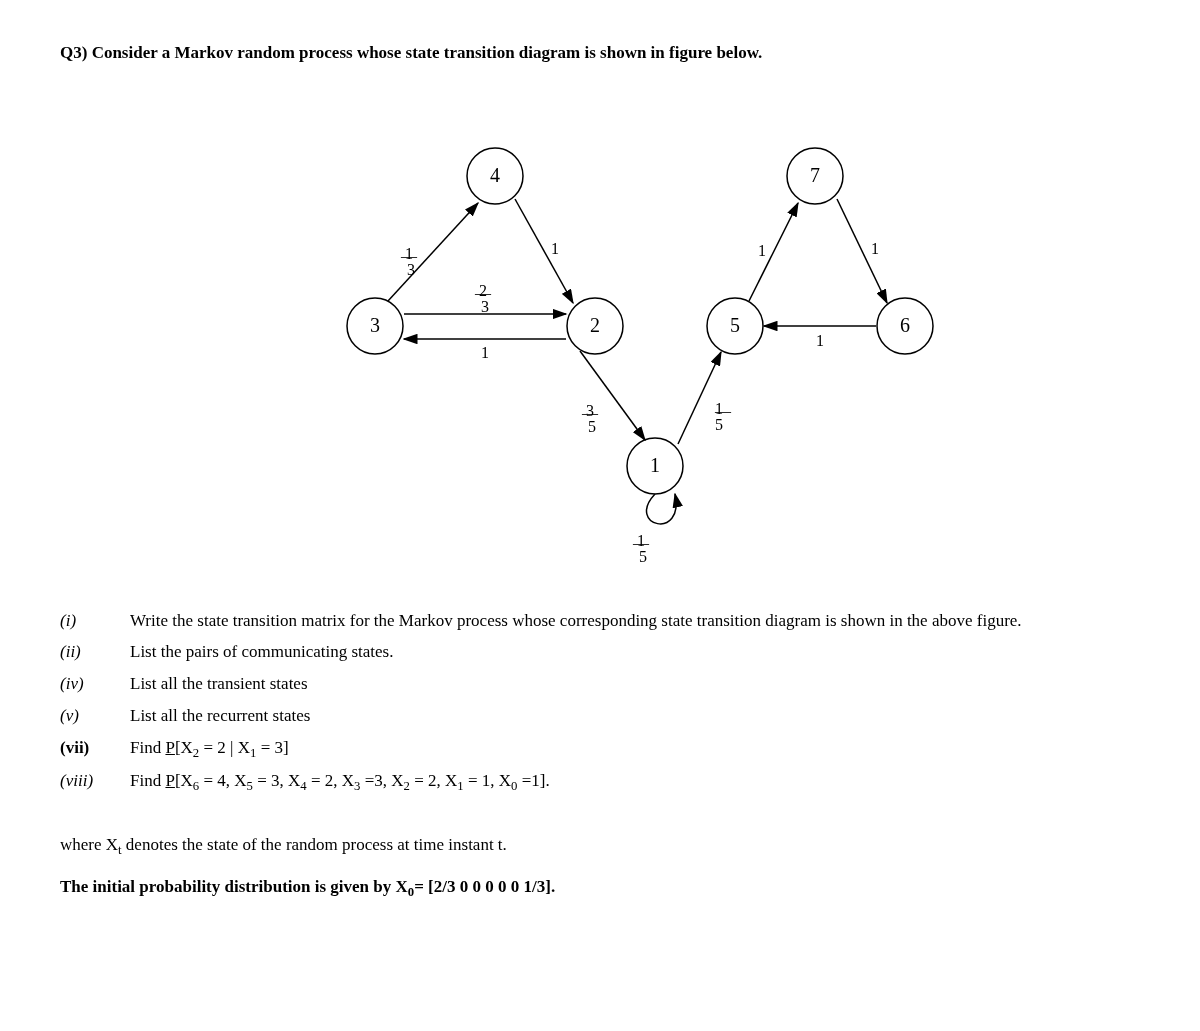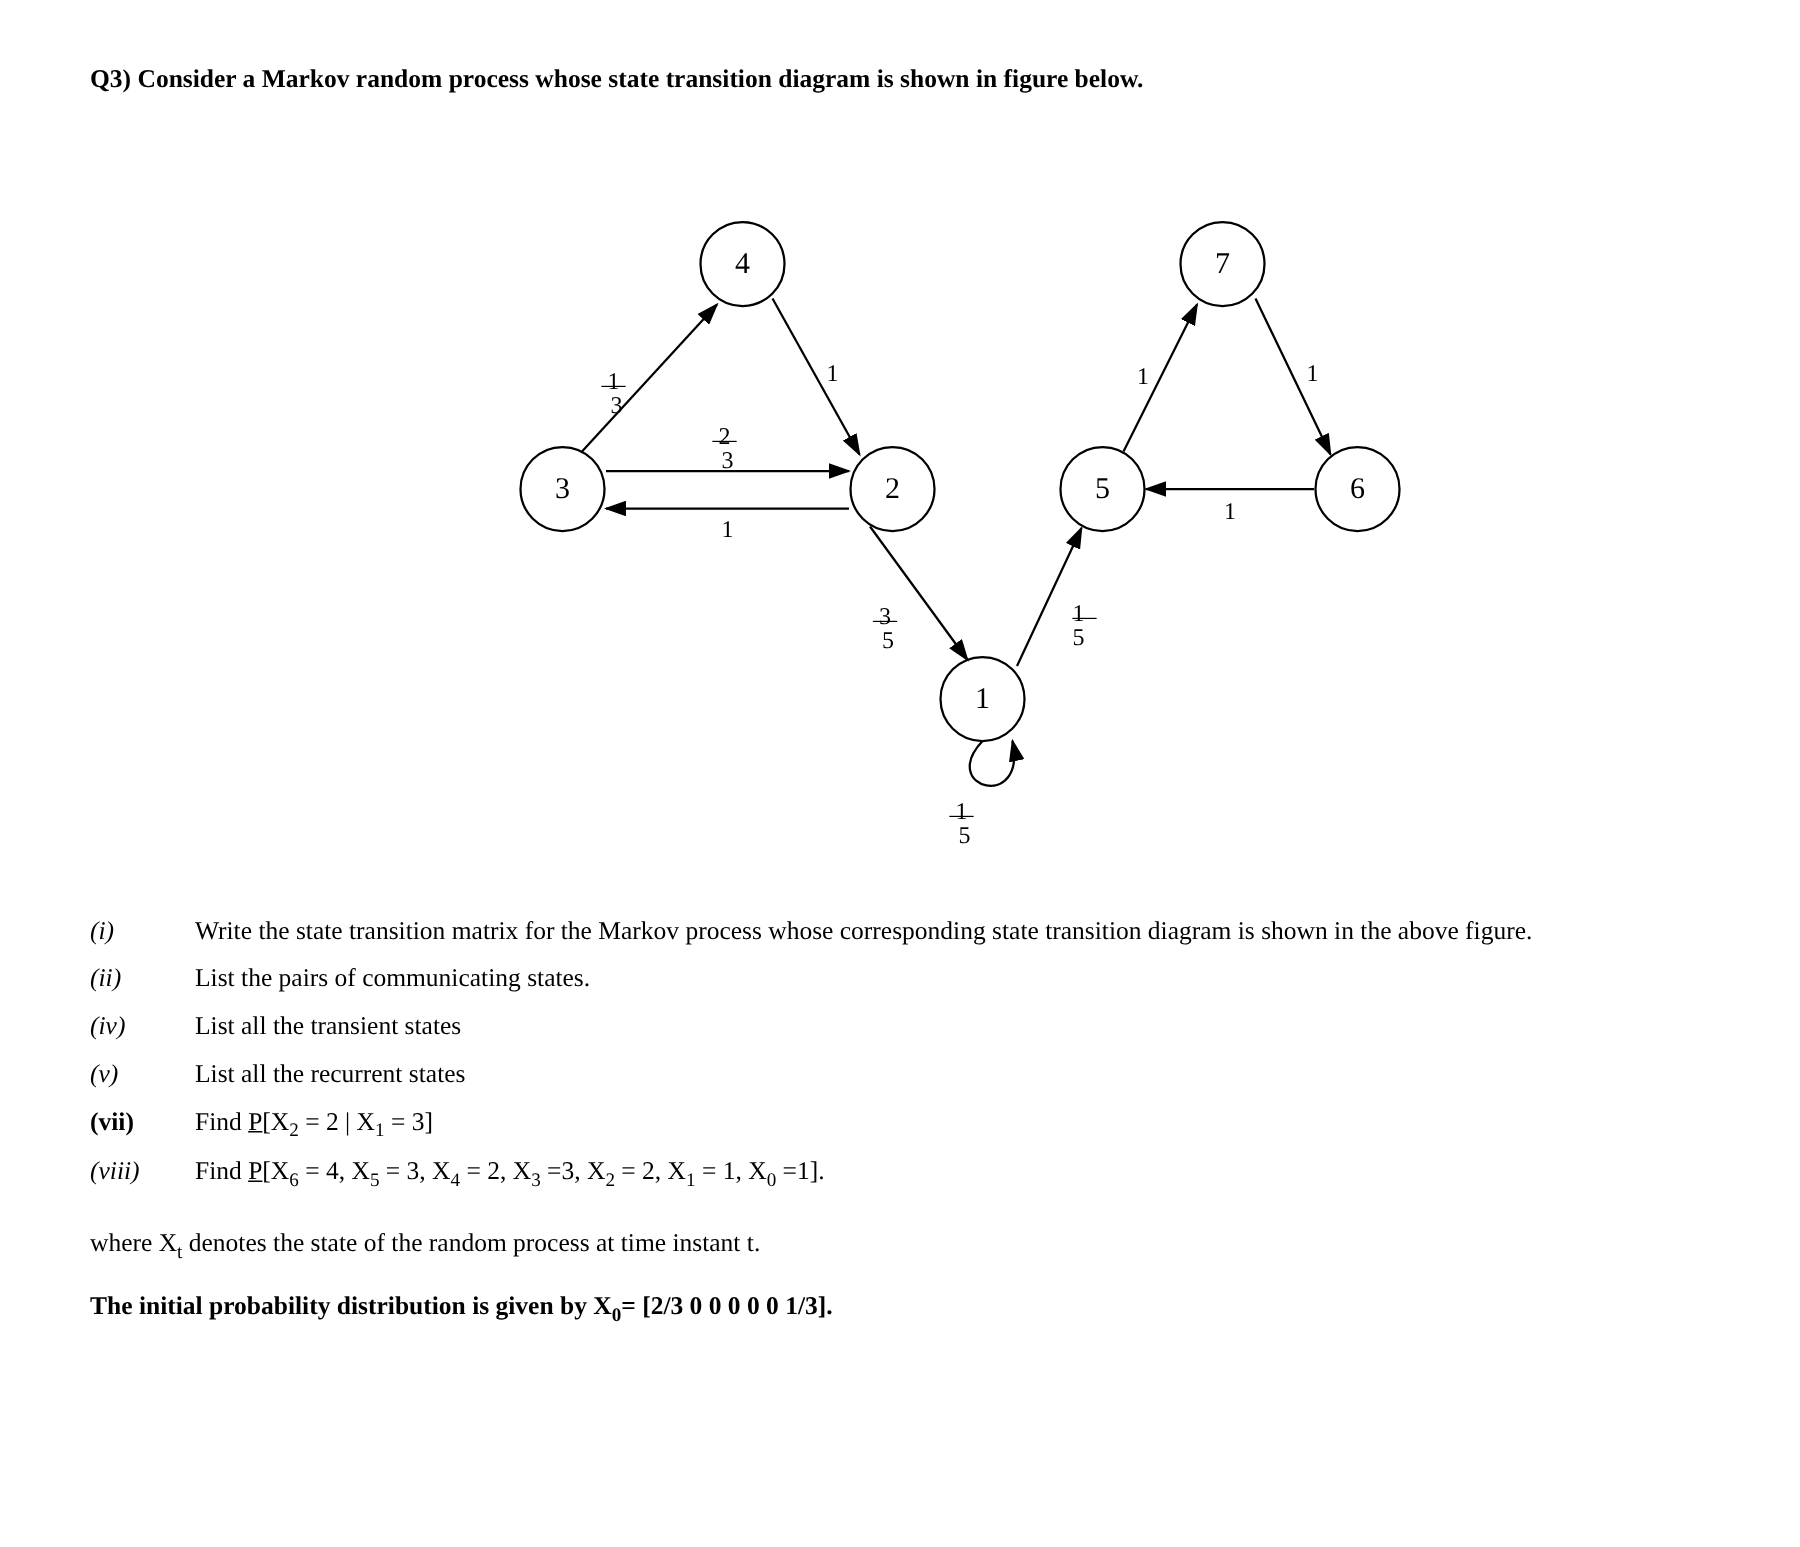--- a/index.html
+++ b/index.html
@@ -43,21 +43,21 @@
       font-weight: normal;
     }
     .q-label-bold {
       min-width: 70px;
       font-weight: bold;
     }
     .q-text {
       flex: 1;
     }
     .footer-text {
-      margin-top: 16px;
+      margin-top: 32px;
       line-height: 1.8;
     }
     .underline {
       text-decoration: underline;
     }
     sub, sup {
       font-size: 0.75em;
     }
   </style>
 </head>

